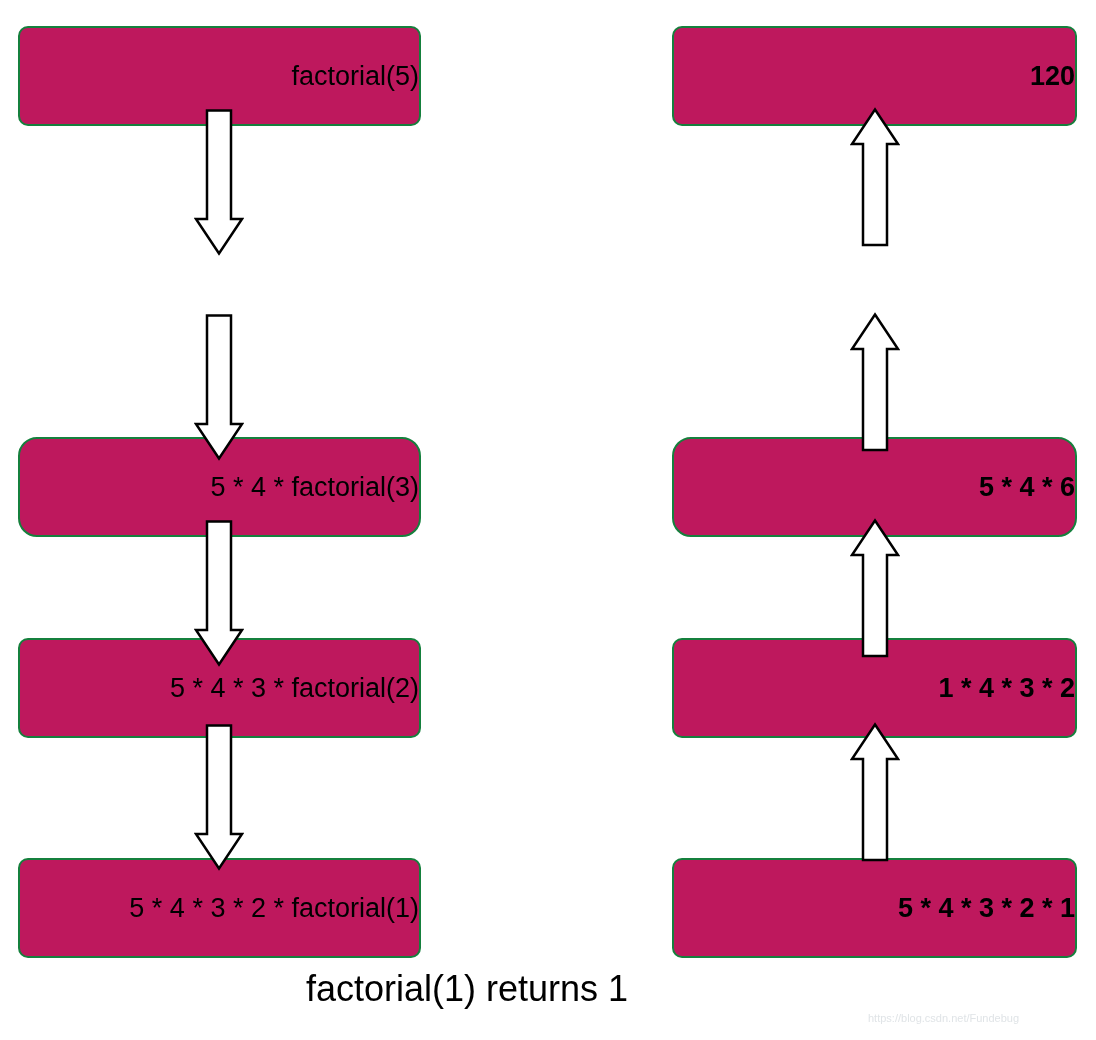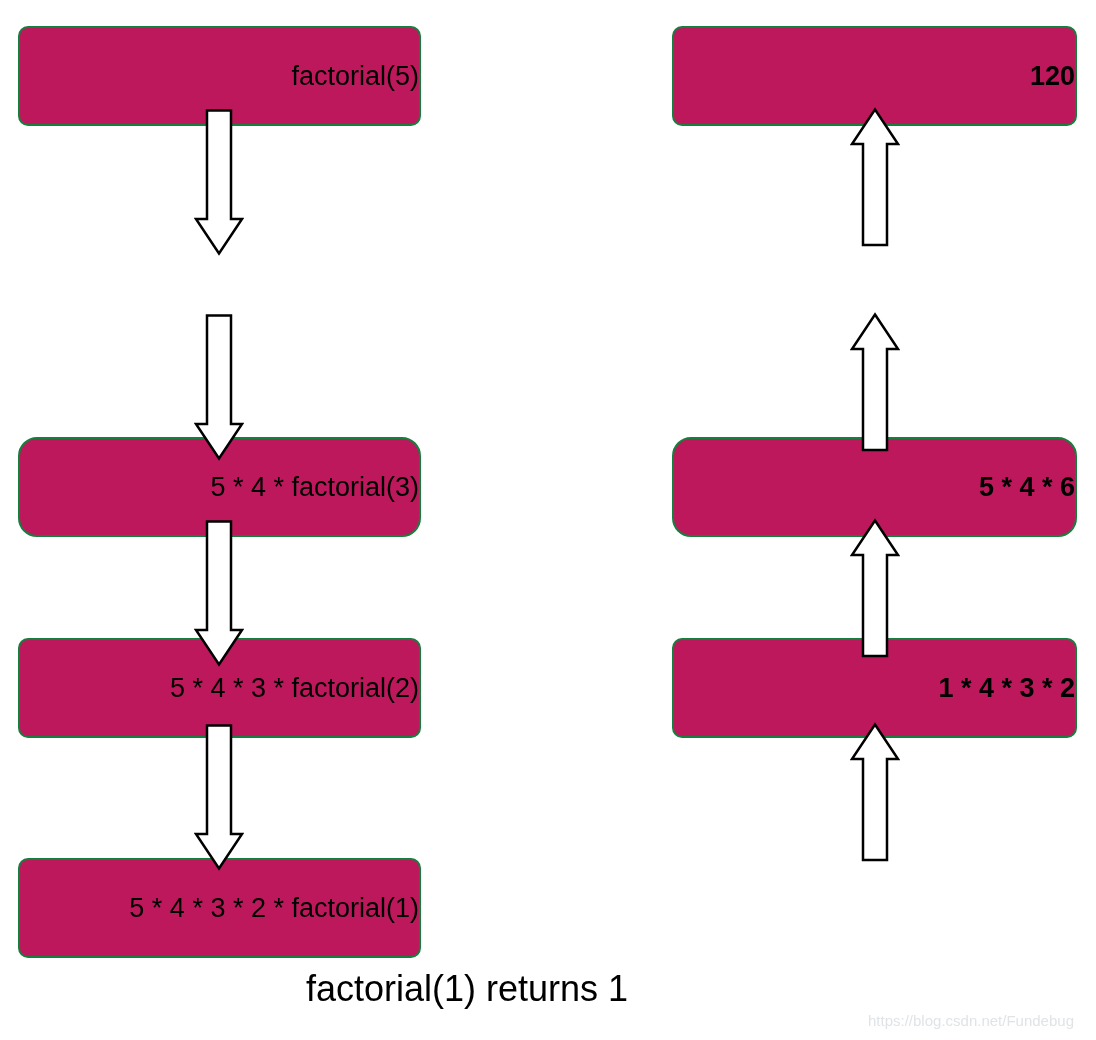--- a/index.html
+++ b/index.html
@@ -56,21 +56,21 @@
     left: 306px;
     top: 968px;
     font-size: 36px;
     color: #000000;
     white-space: nowrap;
   }
   .watermark {
     position: absolute;
     left: 868px;
     top: 1012px;
-    font-size: 15px;
+    font-size: 11px;
     color: #e0e4e7;
     white-space: nowrap;
   }
 </style>
 </head>
 <body>
 
 <div id="canvas">
 
   <div class="flow-box col-left r0">
@@ -87,20 +87,23 @@
   </div>
 
   <div class="flow-box col-right r0">
     <span>120</span>
   </div>
   <div class="flow-box col-right r2">
     <span>5 * 4 * 6</span>
   </div>
   <div class="flow-box col-right r3">
     <span>1 * 4 * 3 * 2</span>
+  </div>
+  <div class="flow-box col-right r4">
+    <span>5 * 4 * 3 * 2 * 1</span>
   </div>
 
   <svg class="arrow arrow-left a-l0" viewBox="0 0 50 147">
     <path d="M13,1.5 L37,1.5 L37,110 L48,110 L25,144.5 L2,110 L13,110 Z" fill="#ffffff" stroke="#000000" stroke-width="2.5"></path>
   </svg>
   <svg class="arrow arrow-left a-l1" viewBox="0 0 50 147">
     <path d="M13,1.5 L37,1.5 L37,110 L48,110 L25,144.5 L2,110 L13,110 Z" fill="#ffffff" stroke="#000000" stroke-width="2.5"></path>
   </svg>
   <svg class="arrow arrow-left a-l2" viewBox="0 0 50 147">
     <path d="M13,1.5 L37,1.5 L37,110 L48,110 L25,144.5 L2,110 L13,110 Z" fill="#ffffff" stroke="#000000" stroke-width="2.5"></path>

